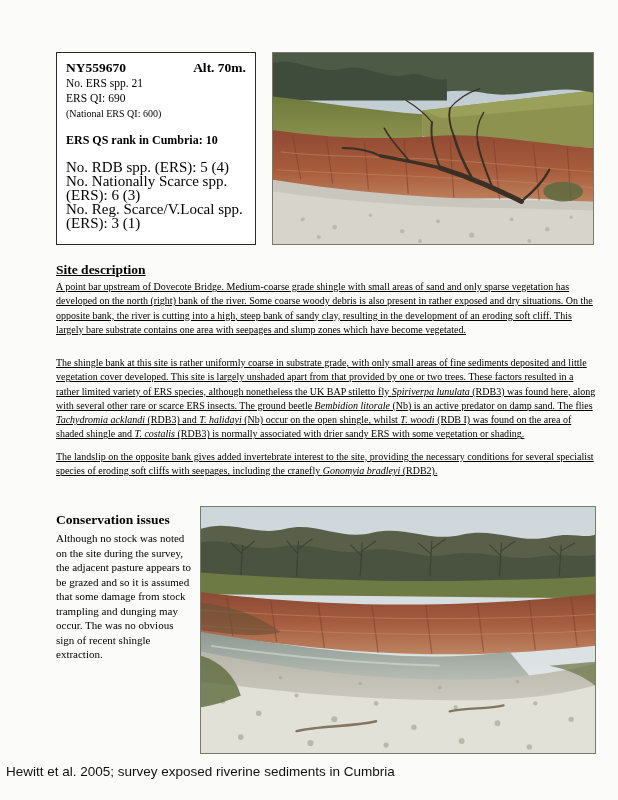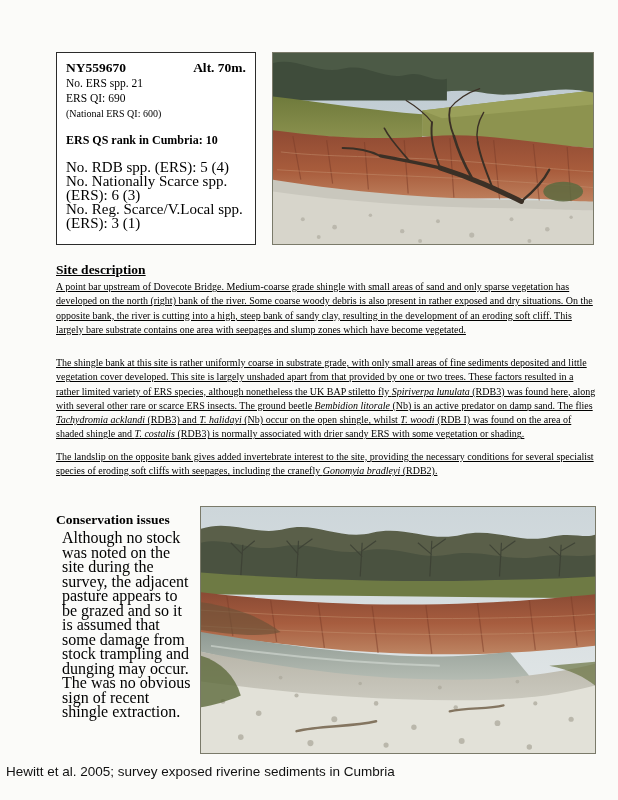--- a/index.html
+++ b/index.html
@@ -123,21 +123,21 @@
   #invertebrate-interest { top: 356px; }
 
   
   .conservation {
     position: absolute;
     left: 56px;
     top: 512px;
     width: 136px;
   }
   .conservation .section-heading { font-size: 13.5px; margin-bottom: 3px;}
-  .conservation .body-text { font-size: 16px; line-height: 14.5px; margin-left: 6px; }
+  .conservation .body-text { font-size: 11px; line-height: 14.5px; }
 
   
   .caption {
     position: absolute;
     left: 6px;
     top: 764px;
     width: 606px;
     font-family: Liberation Sans, sans-serif;
     font-size: 13.5px;
     color: #111;

